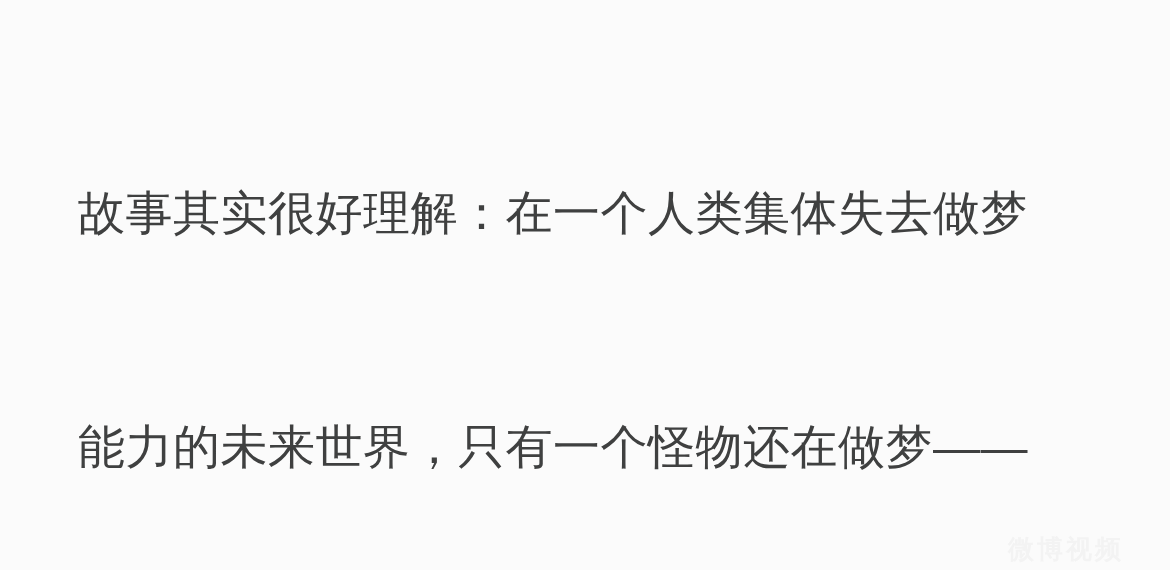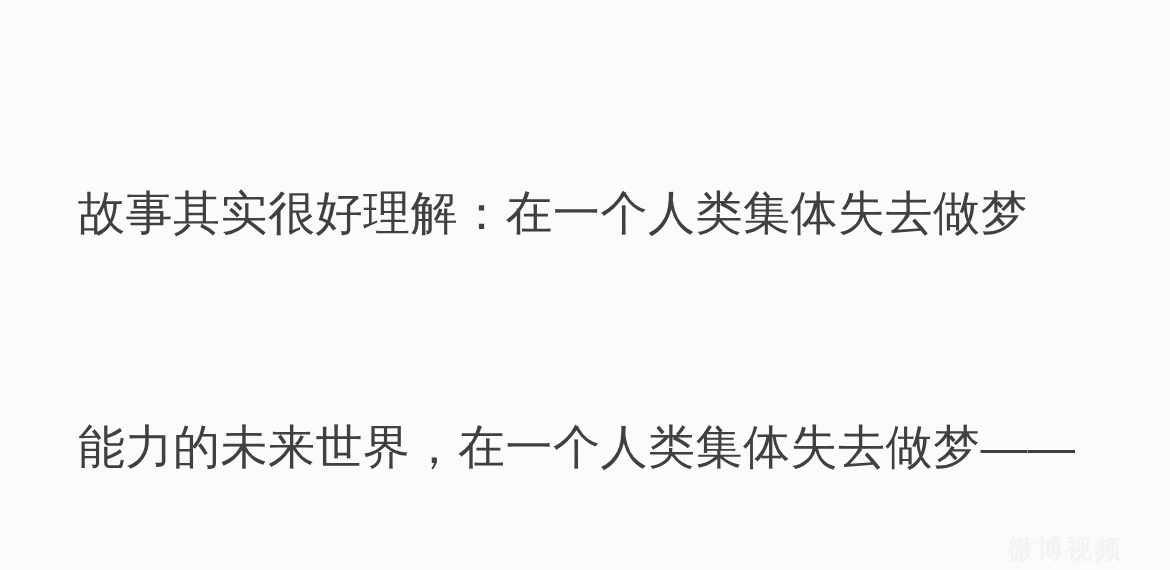--- a/index.html
+++ b/index.html
@@ -61,21 +61,21 @@
     font-weight: 700;
   }
 </style>
 </head>
 <body>
 
 <div id="screenshot">
 
   <div id="text-block">
     <span class="vline">故事其实很好理解：在一个人类集体失去做梦</span>
-    <span class="vline">能力的未来世界，在一个人类集体失去做梦——</span>
+    <span class="vline">能力的未来世界，只有一个怪物还在做梦——</span>
     
     
     
     
     
   </div>
 
   <div id="watermark">微博视频</div>
 
 </div>

